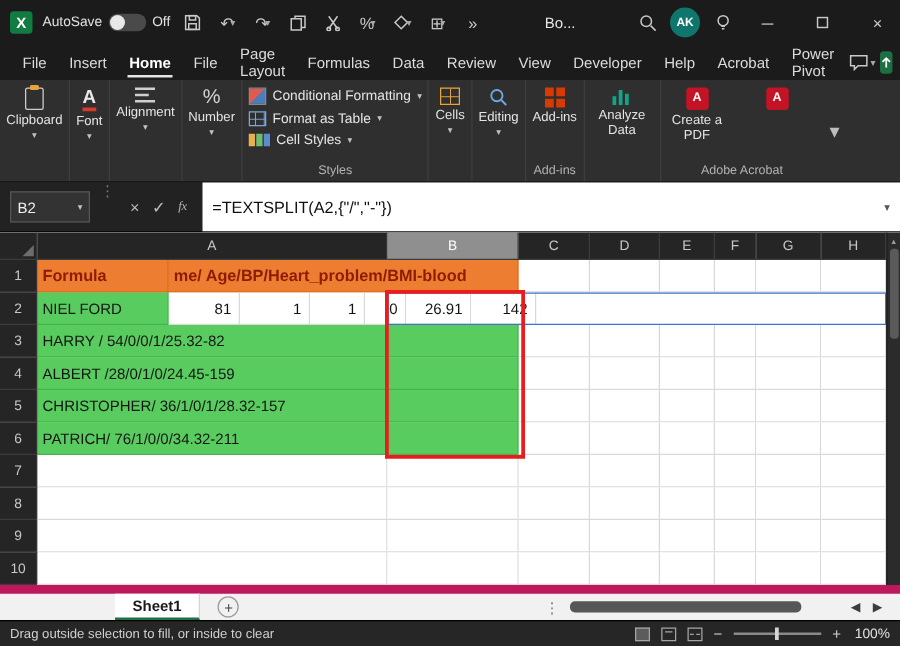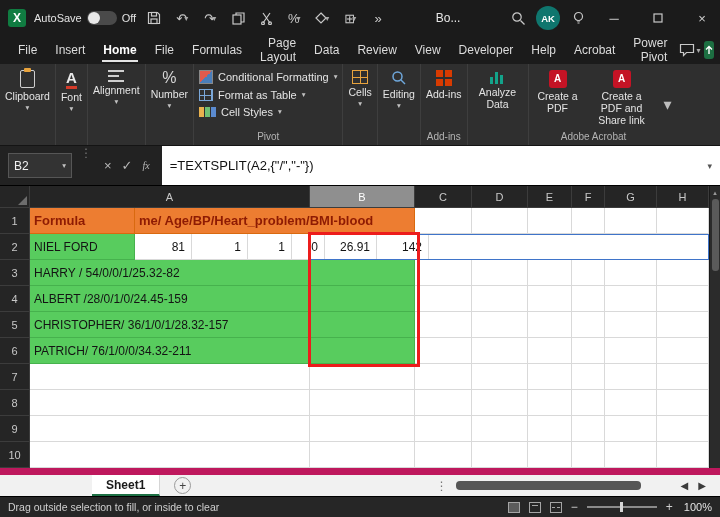--- a/index.html
+++ b/index.html
@@ -17,21 +17,21 @@
   .caret-sm { font-size:8px; color:#a8a8a8; margin-left:-3px; }
   .doc-title { font-size:12px; color:#e6e6e6; }
   .spacer { flex:1; }
   .avatar { width:24px; height:24px; border-radius:50%; background:#0f766e; color:#fff; font-size:9.5px; font-weight:bold; display:flex; align-items:center; justify-content:center; }
   .winbtn { width:36px; height:36px; display:flex; align-items:center; justify-content:center; color:#cfcfcf; font-size:13px; }
   svg.ic { stroke:#c9c9c9; fill:none; stroke-width:1.2; }
 
   
   .menubar { height:28px; background:#1b1b1b; display:flex; align-items:center; padding:0 10px; gap:4px; flex:0 0 auto; }
   #menu-items { display:flex; align-items:center; gap:2px; }
-  .menu-item { font-size:12px; color:#dcdcdc; padding:4px 8px 5px; position:relative; cursor:default;text-align:right; }
+  .menu-item { font-size:12px; color:#dcdcdc; padding:4px 8px 5px; position:relative; cursor:default; }
   .menu-item.active { font-weight:bold; color:#fff; }
   .menu-item.active::after { content:""; position:absolute; left:7px; right:7px; bottom:0; height:2px; background:#e4e4e4; }
   .comment-btn { margin-left:auto; display:flex; align-items:center; gap:4px; }
   .share-btn { width:22px; height:18px; background:#1d6f42; border-radius:3px; display:flex; align-items:center; justify-content:center; color:#fff; font-size:11px; margin-right:4px; }
 
   
   .ribbon { height:82px; background:#2f2f2f; display:flex; border-bottom:1px solid #141414; flex:0 0 auto; }
   .rgroup { display:flex; flex-direction:column; align-items:center; justify-content:flex-start; padding:6px 5px 2px; border-right:1px solid #3e3e3e; }
   .big-btn { display:flex; flex-direction:column; align-items:center; gap:2px; color:#e4e4e4; font-size:10.5px; text-align:center; line-height:1.15; cursor:default; }
   .caret { font-size:7.5px; color:#c2c2c2; line-height:1; }
@@ -195,22 +195,22 @@
     </div>
     <div class="winbtn">×</div>
   </div>
 
   <div class="menubar">
     <div id="menu-items">
         <div class="menu-item">File</div>
         <div class="menu-item">Insert</div>
         <div class="menu-item active">Home</div>
         <div class="menu-item">File</div>
+        <div class="menu-item">Page Layout</div>
         <div class="menu-item">Formulas</div>
-        <div class="menu-item">Page Layout</div>
         <div class="menu-item">Data</div>
         <div class="menu-item">Review</div>
         <div class="menu-item">View</div>
         <div class="menu-item">Developer</div>
         <div class="menu-item">Help</div>
         <div class="menu-item">Acrobat</div>
         <div class="menu-item">Power Pivot</div>
       </div>
     <div class="comment-btn">
       <svg class="ic" width="16" height="14" viewBox="0 0 16 14">
@@ -273,21 +273,21 @@
         <div class="style-row">
           <span class="i-cellstyles">
               <span style="background:#e8b14e"></span>
               <span style="background:#6fbf73"></span>
               <span style="background:#5b8bd0"></span>
             </span>
           <span>Cell Styles</span>
           <span class="caret">▾</span>
         </div>
       </div>
-      <div class="glabel">Pivot</div>
+      <div class="glabel">Styles</div>
     </div>
     <div class="rgroup">
       <div class="big-btn">
         <span class="i-cells"></span>
         <span>Cells</span>
         <span class="caret">▾</span>
       </div>
     </div>
     <div class="rgroup">
       <div class="big-btn">
@@ -322,21 +322,20 @@
       </div>
     </div>
     <div class="rgroup" style="border-right:none">
       <div style="display:flex; gap:8px;">
         <div class="big-btn" style="width:48px">
           <span class="i-pdf">A</span>
           <span>Create a PDF</span>
         </div>
         <div class="big-btn" style="width:64px">
           <span class="i-pdf">A</span>
-          <span>Create a PDF and Share link</span>
         </div>
       </div>
       <div class="glabel">Adobe Acrobat</div>
     </div>
     <div class="ribbon-collapse">▾</div>
   </div>
 
   <div class="formulabar">
     <div class="namebox">
       <span class="nb-val">B2</span>

